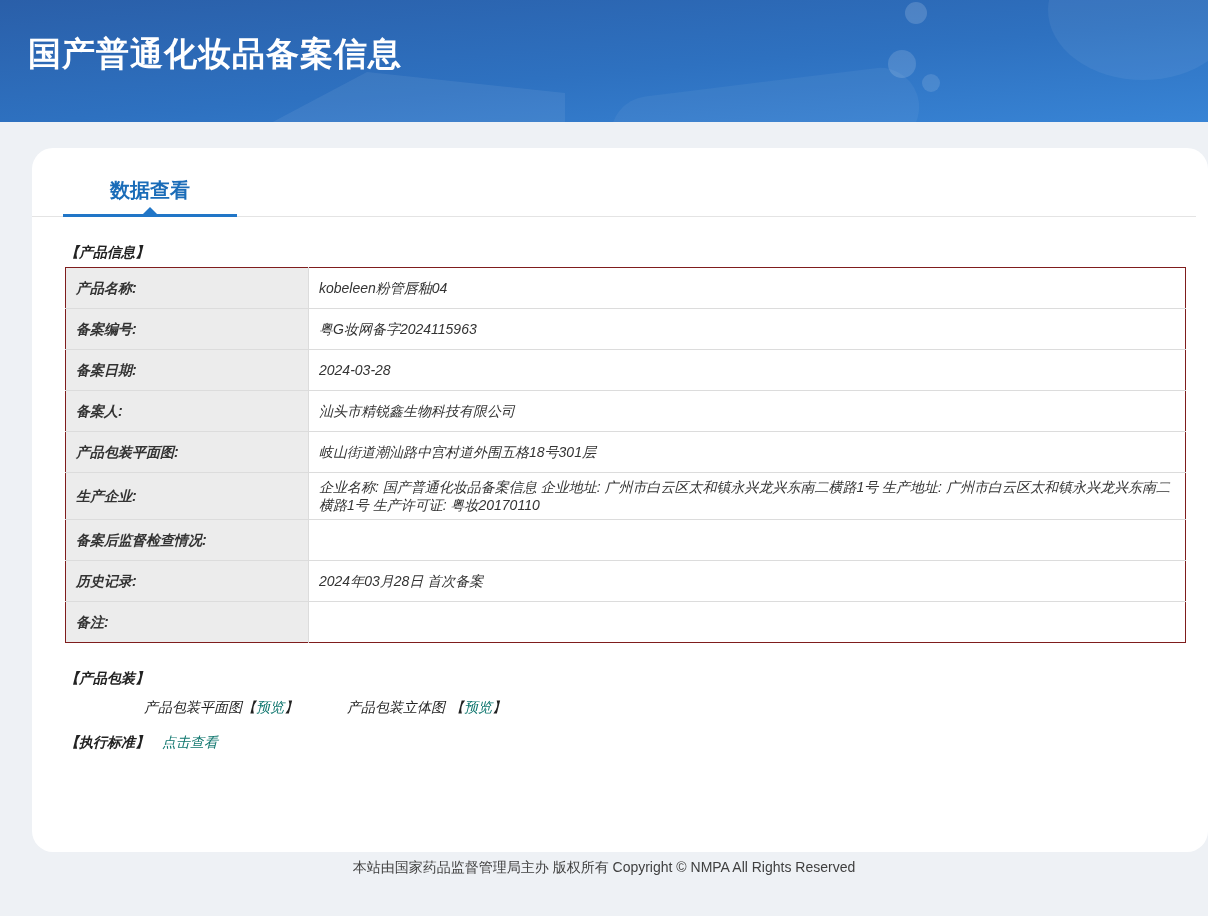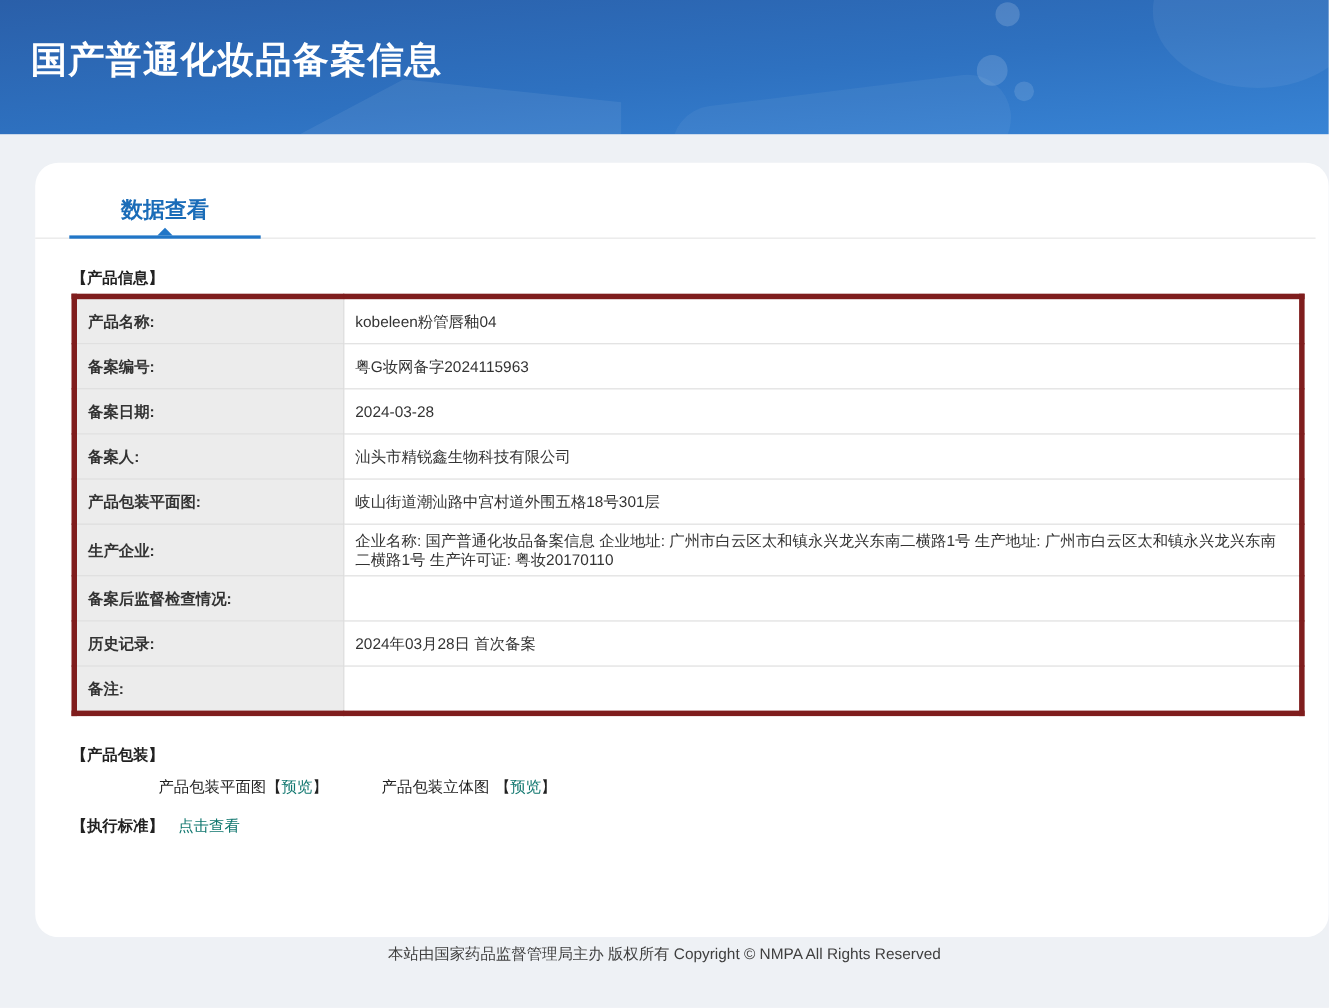--- a/index.html
+++ b/index.html
@@ -78,31 +78,31 @@
   .tab-underline::after {
     content: '';
     position: absolute; left: 50%; top: -7px; transform: translateX(-50%);
     width: 0; height: 0;
     border-left: 7px solid transparent;
     border-right: 7px solid transparent;
     border-bottom: 7px solid #2176c7;
   }
 
   
-  .content { margin: 0 22px 0 33px; }
+  .content { margin: 0 22px 0 33px; font-style: italic; }
   .section-heading {
     font-size: 14px; font-weight: bold; color: #222222;
     margin: 27px 0 5px 0;
   }
 
   
   table.info {
     width: 100%;
     border-collapse: collapse;
-    border: 5px solid #7f1d1d;
+    border: 1px solid #7f1d1d;
     table-layout: fixed;
   }
   table.info td {
     font-size: 14px;
     line-height: 18px;
     color: #333333;
     vertical-align: middle;
     border-bottom: 1px solid #dcdcdc;
     padding: 5px 10px;
     height: 30px;

